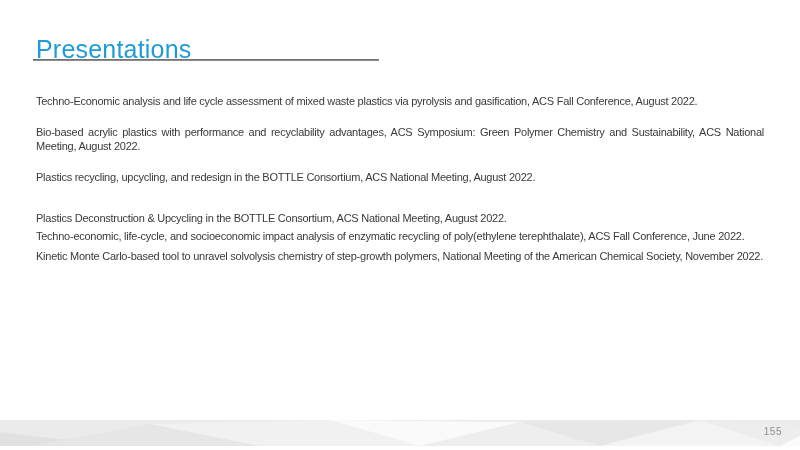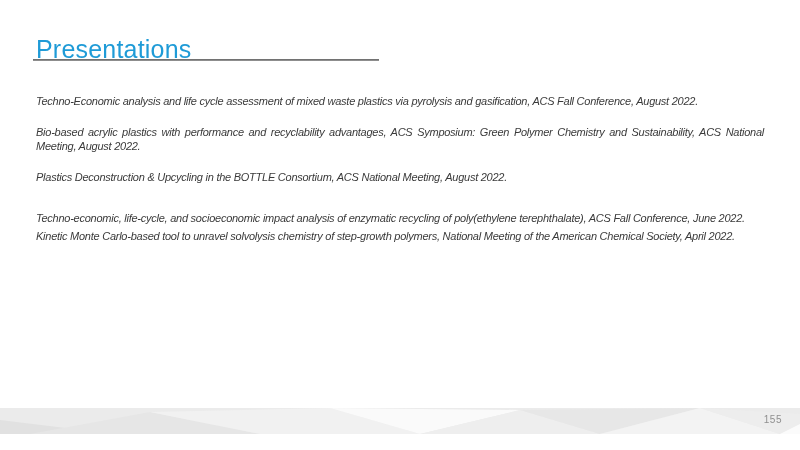--- a/index.html
+++ b/index.html
@@ -32,30 +32,30 @@
     position: absolute;
     left: 36px;
     right: 36px;
     top: 94px;
     color: #3a3a3a;
     font-size: 11px;
     line-height: 14px;
     letter-spacing: -0.25px;
     text-align: justify;
   }
-  .content p { margin: 0 0 17px 0; font-style: italic; }
+  .content p { margin: 0 0 17px 0; }
   .content p:nth-child(3) { margin-bottom: 27px; }
   .content p:nth-child(4) { margin-bottom: 4px; }
   .content p:nth-child(5) { margin-bottom: 6px; }
   .content p:nth-child(7) { margin-bottom: 30px; }
   .footer {
     position: absolute;
     left: 0;
     right: 0;
-    bottom: 16px;
+    bottom: 4px;
     height: 26px;
   }
   .footer svg { display: block; width: 100%; height: 100%; }
   .page-number {
     position: absolute;
     right: 18px;
     top: 6px;
     font-size: 10px;
     letter-spacing: 0.5px;
     color: #8f8f8f;
@@ -66,23 +66,24 @@
 
 <div class="slide">
 
   <h1 class="page-title">Presentations</h1>
 
   <div class="title-rule"></div>
 
   <div class="content">
     <p>Techno-Economic analysis and life cycle assessment of mixed waste plastics via pyrolysis and gasification, ACS Fall Conference, August 2022.</p>
     <p>Bio-based acrylic plastics with performance and recyclability advantages, ACS Symposium: Green Polymer Chemistry and Sustainability, ACS National Meeting, August 2022.</p>
+    <p>Plastics recycling, upcycling, and redesign in the BOTTLE Consortium, ACS National Meeting, August 2022.</p>
     <p>Plastics Deconstruction &amp; Upcycling in the BOTTLE Consortium, ACS National Meeting, August 2022.</p>
     <p>Techno-economic, life-cycle, and socioeconomic impact analysis of enzymatic recycling of poly(ethylene terephthalate), ACS Fall Conference, June 2022.</p>
-    <p>Kinetic Monte Carlo-based tool to unravel solvolysis chemistry of step-growth polymers, National Meeting of the American Chemical Society, April 2022.</p>
+    <p>Kinetic Monte Carlo-based tool to unravel solvolysis chemistry of step-growth polymers, National Meeting of the American Chemical Society, November 2022.</p>
   </div>
 
   <div class="footer">
     <svg viewBox="0 0 800 26" preserveAspectRatio="none" aria-hidden="true">
       <rect x="0" y="0" width="800" height="26" fill="#ebebeb"></rect>
       <polygon points="0,12 115,26 0,26" fill="#e1e1e1"></polygon>
       <polygon points="30,26 150,4 260,26" fill="#e6e6e6"></polygon>
       <polygon points="150,4 260,26 420,26 330,0" fill="#f1f1f1"></polygon>
       <polygon points="330,0 420,26 520,2" fill="#fafafa"></polygon>
       <polygon points="420,26 520,2 600,26" fill="#eeeeee"></polygon>

